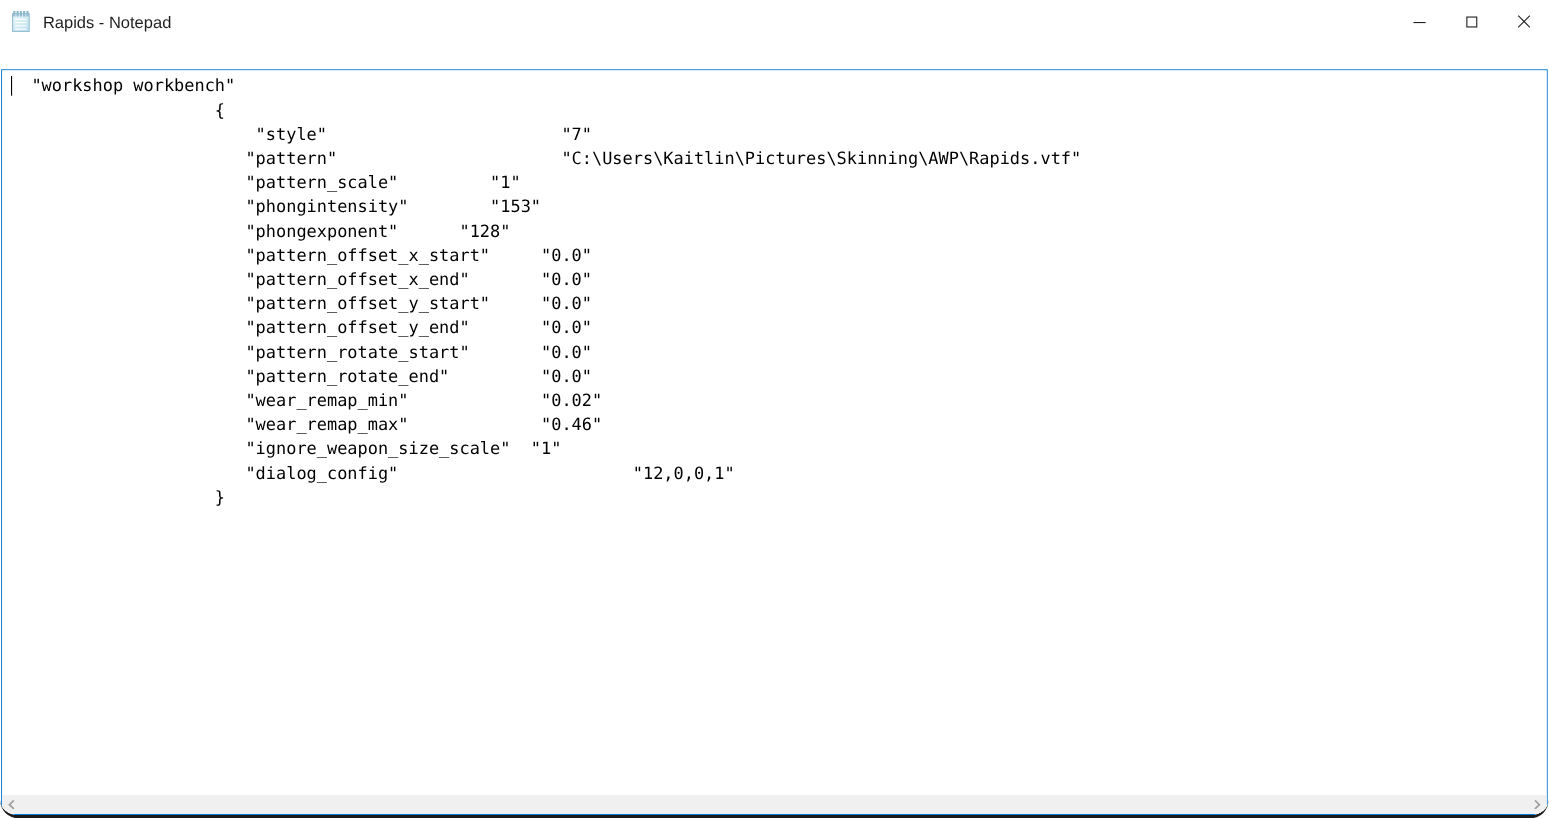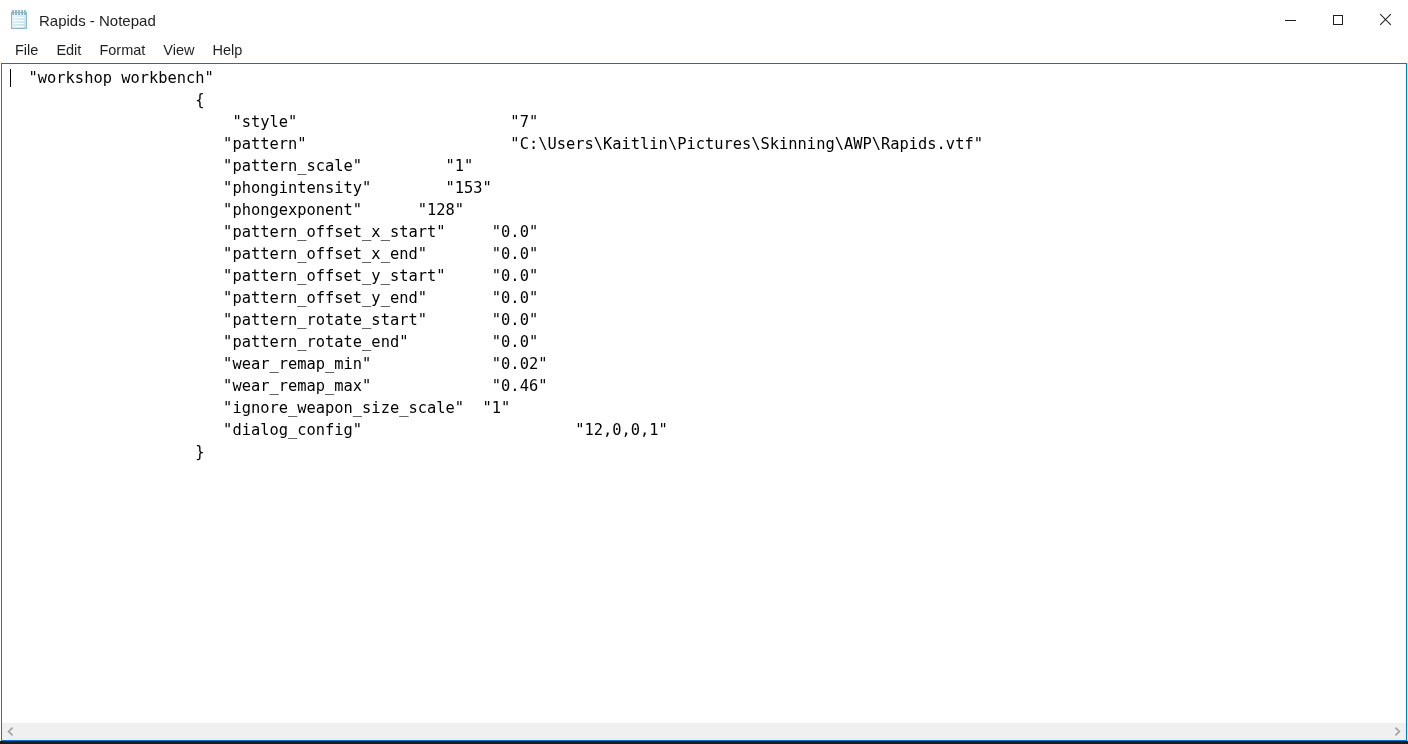--- a/index.html
+++ b/index.html
@@ -13,20 +13,21 @@
   }
 
   #app {
     position: relative;
     width: 1408px;
     height: 744px;
     background: #ffffff;
     box-sizing: border-box;
     border-bottom: 3px solid #1b1b1b;
     overflow: hidden;
+    border-radius: 17px;
   }
 
   
   .titlebar {
     position: relative;
     height: 40px;
     background: #ffffff;
     display: flex;
     align-items: center;
   }
@@ -255,27 +256,20 @@
       </button>
       <button class="win-btn">
         <span class="glyph-max"></span>
       </button>
       <button class="win-btn close">
         <span class="glyph-close"></span>
       </button>
     </div>
   </div>
 
-  <div class="menubar">
-    <div class="menu-item">File</div>
-    <div class="menu-item">Edit</div>
-    <div class="menu-item">Format</div>
-    <div class="menu-item">View</div>
-    <div class="menu-item">Help</div>
-  </div>
 
   <div class="edit-wrap">
 
     <div class="textarea">
       <span class="caret"></span>
       <pre class="code">  "workshop workbench"
                     {
                         "style"                       "7"
                        "pattern"                      "C:\Users\Kaitlin\Pictures\Skinning\AWP\Rapids.vtf"
                        "pattern_scale"         "1"

